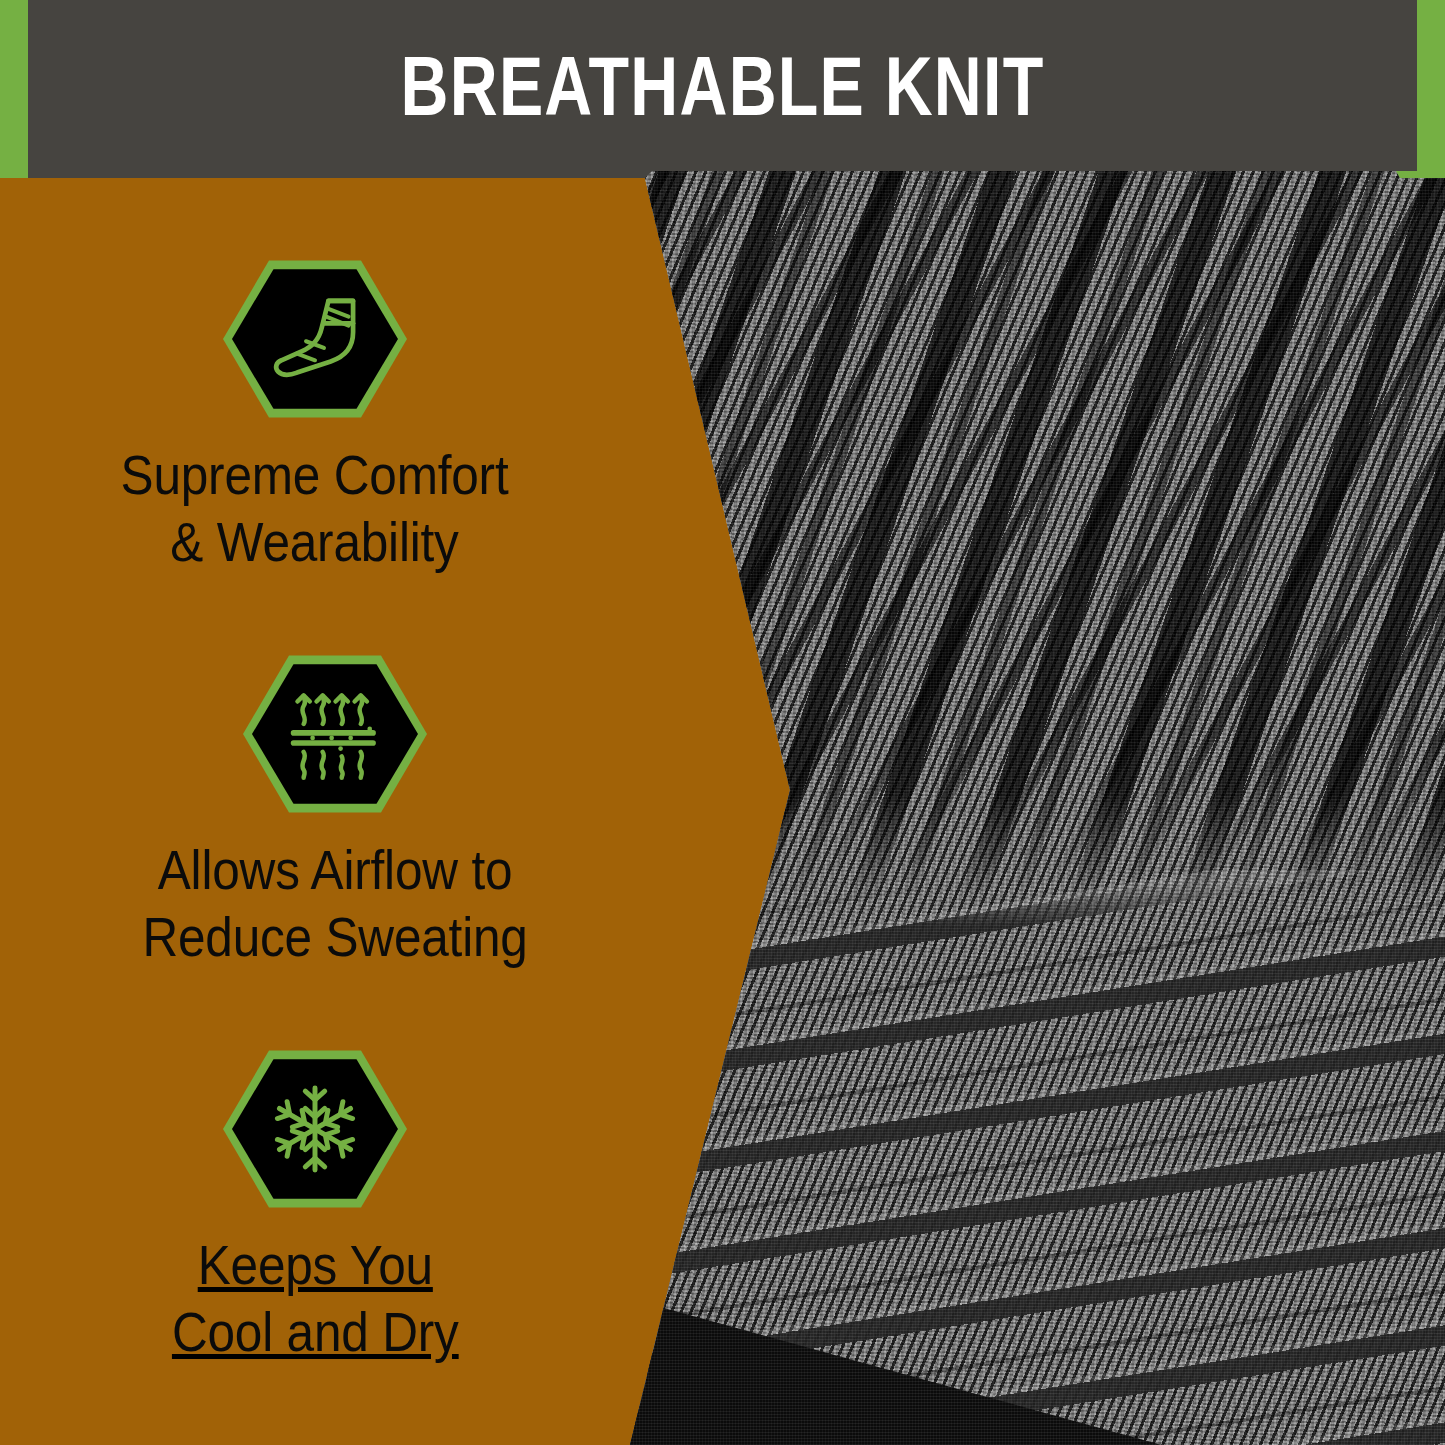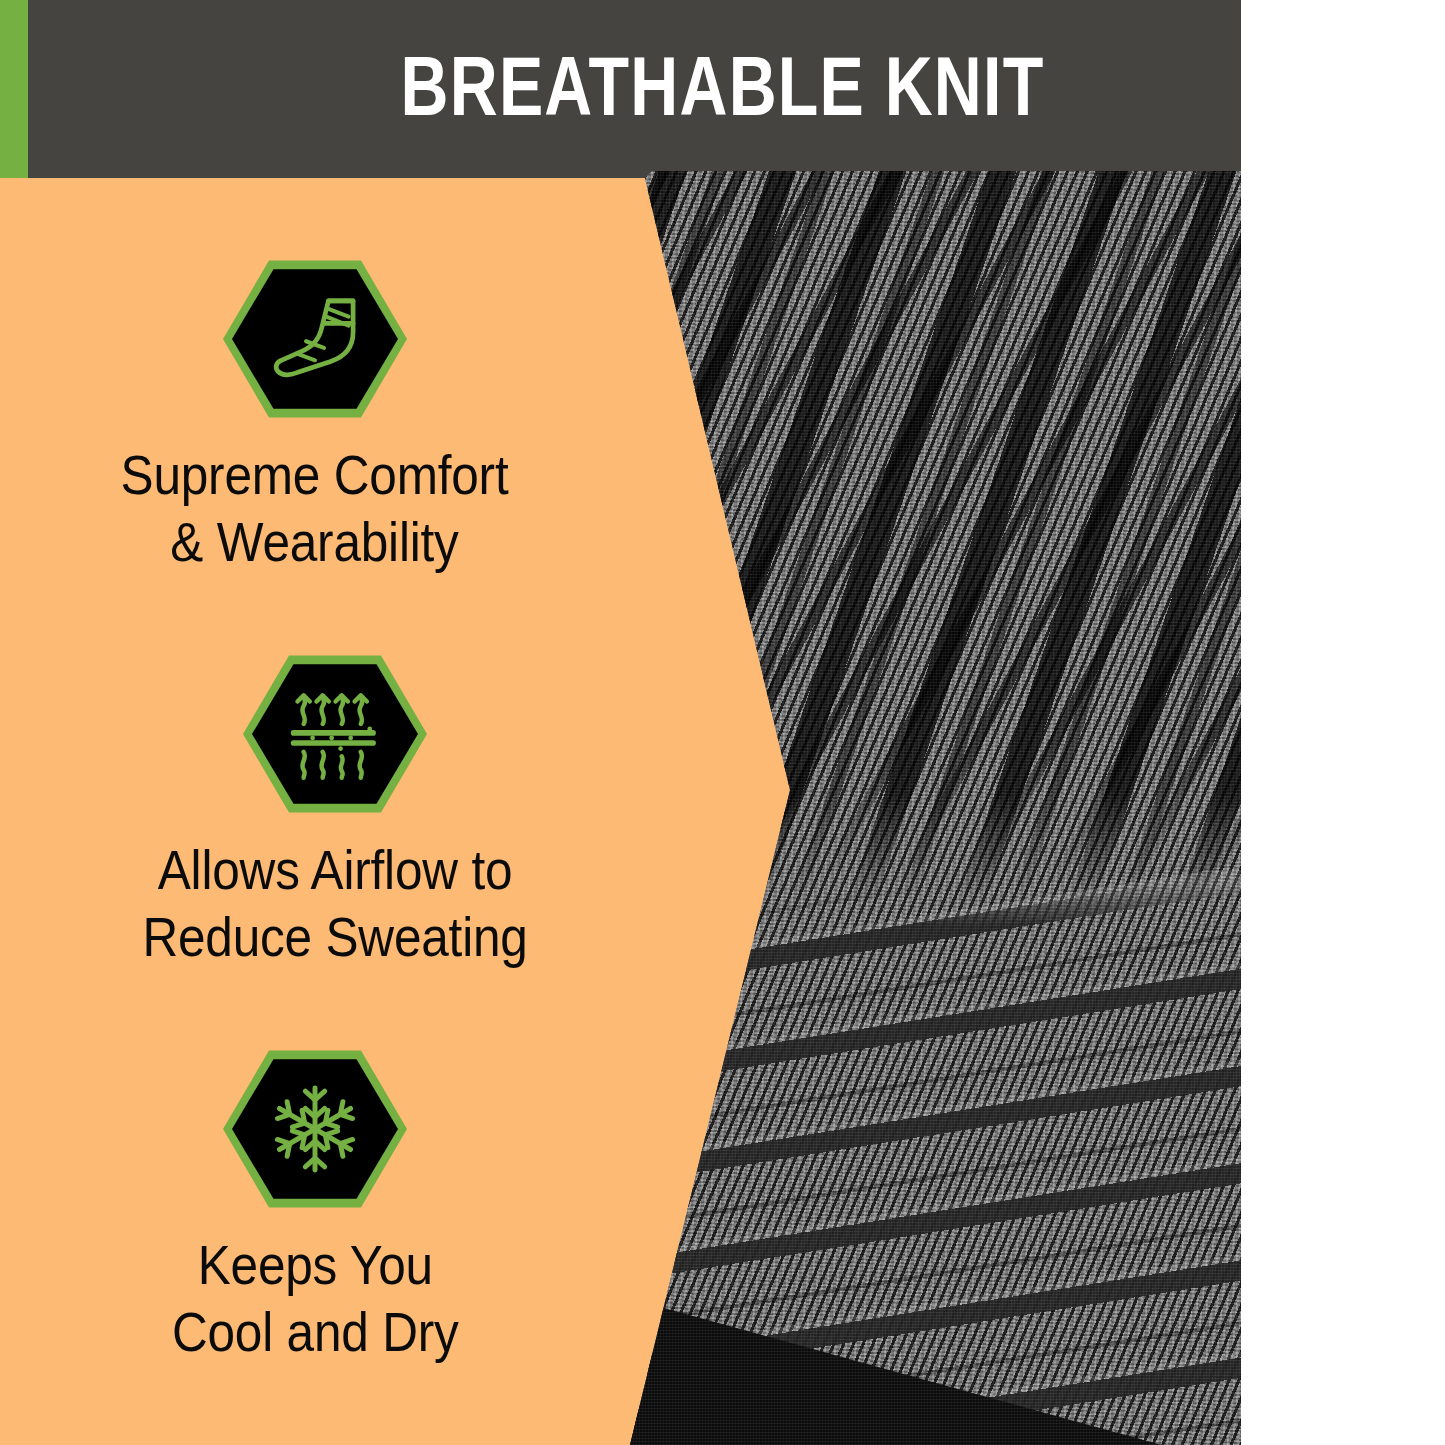--- a/index.html
+++ b/index.html
@@ -3,21 +3,21 @@
 <meta charset="utf-8">
 <style>
   html,body{margin:0;padding:0;}
   body{
     width:1445px;height:1445px;
     background:#ffffff;
     font-family:"Liberation Sans","DejaVu Sans",sans-serif;
     overflow:hidden;
     position:relative;
   }
-  #stage{position:relative;width:1241px;height:1445px;overflow:hidden;background:#fdba74;}
+  #stage{position:relative;width:1445px;height:1445px;overflow:hidden;background:#a16207;}
 
   
   .photo{
     position:absolute;
     left:0;top:170px;width:1445px;height:1275px;
     -webkit-clip-path:polygon(643px 0px, 1445px 0px, 1445px 1275px, 630px 1275px, 790px 620px);
     clip-path:polygon(643px 0px, 1445px 0px, 1445px 1275px, 630px 1275px, 790px 620px);
     overflow:hidden;
     background:#8a8a8a;
   }
@@ -134,21 +134,21 @@
   
   .features{
     position:absolute;left:0;top:188px;width:630px;height:1267px;
   }
   .feature{
     position:absolute;left:0;width:630px;
     display:flex;flex-direction:column;align-items:center;
   }
   .feature.f1{top:70px;}
   .feature.f2{top:465px;margin-left:20px;}
-  .feature.f3{top:860px;}
+  .feature.f3{top:860px;text-decoration:underline;}
 
   .hex{
     position:relative;width:184px;height:162px;
     display:flex;align-items:center;justify-content:center;
   }
   .hex-outer{
     position:absolute;inset:0;background:#75B043;
     -webkit-clip-path:polygon(25% 1.5%, 75% 1.5%, 100% 50%, 75% 98.5%, 25% 98.5%, 0% 50%);
     clip-path:polygon(25% 1.5%, 75% 1.5%, 100% 50%, 75% 98.5%, 25% 98.5%, 0% 50%);
   }

